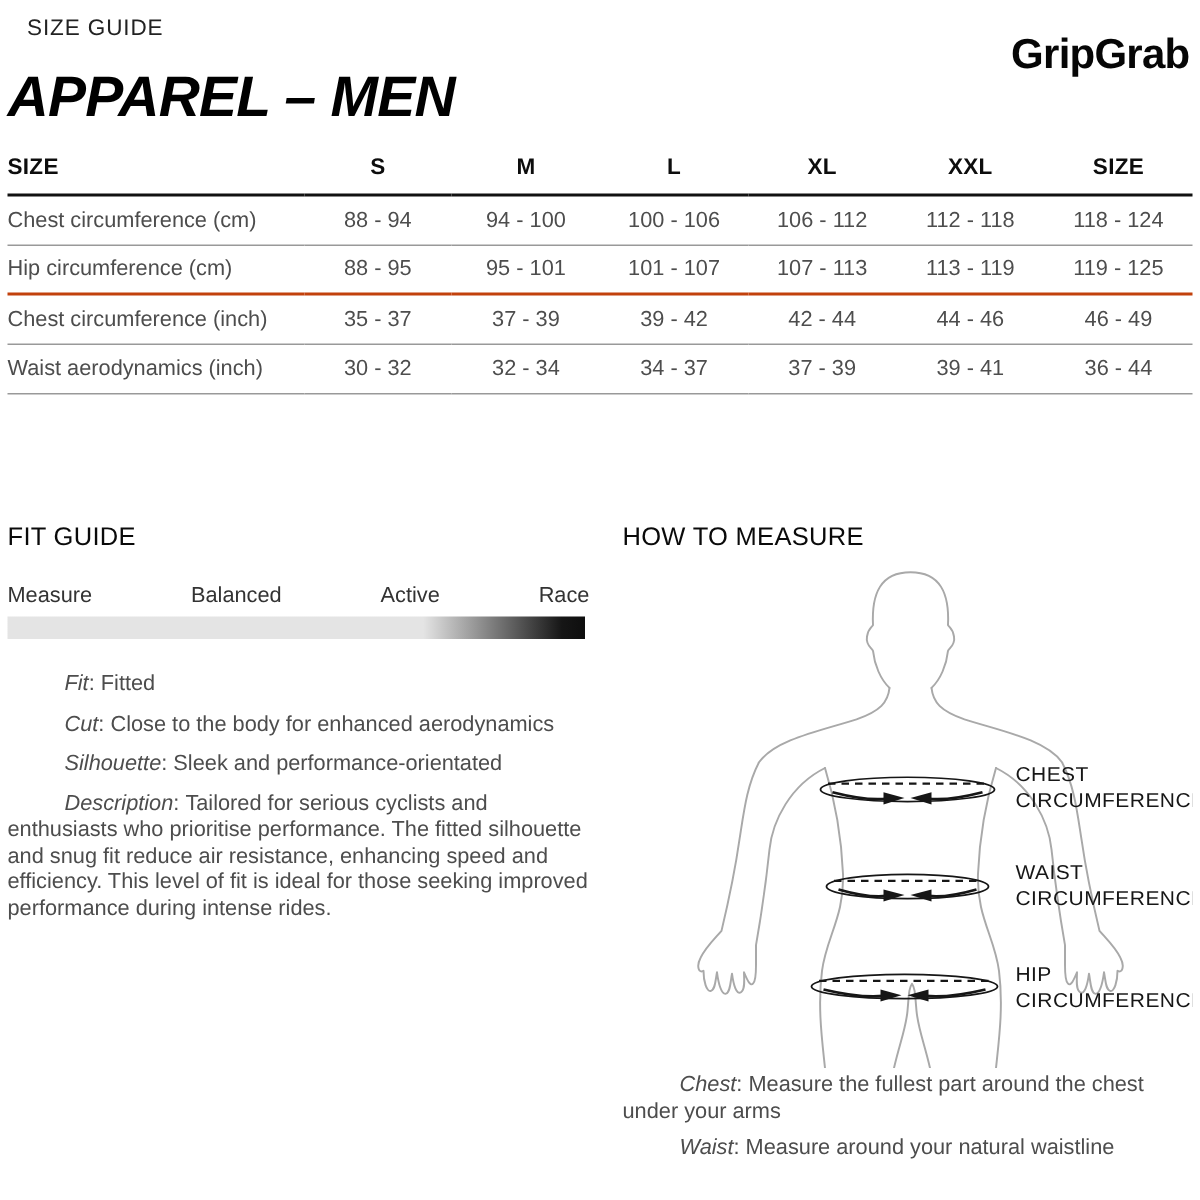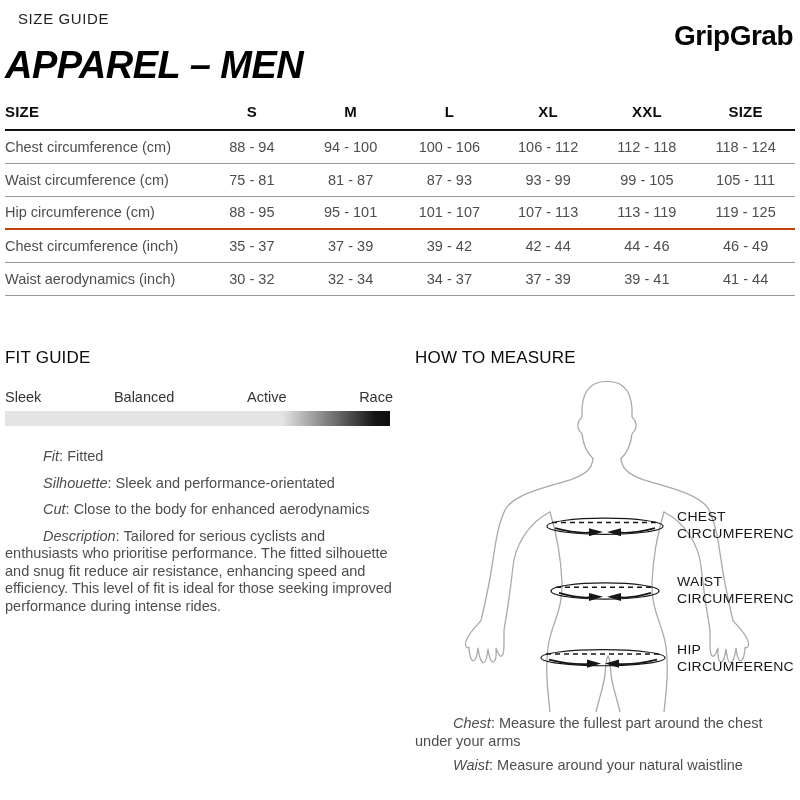--- a/index.html
+++ b/index.html
@@ -95,29 +95,20 @@
   <tbody>
     <tr class="thin">
       <td>Chest circumference (cm)</td>
       <td>88 - 94</td>
       <td>94 - 100</td>
       <td>100 - 106</td>
       <td>106 - 112</td>
       <td>112 - 118</td>
       <td>118 - 124</td>
     </tr>
-    <tr class="thin">
-      <td>Waist circumference (cm)</td>
-      <td>75 - 81</td>
-      <td>81 - 87</td>
-      <td>87 - 93</td>
-      <td>93 - 99</td>
-      <td>99 - 105</td>
-      <td>105 - 111</td>
-    </tr>
     <tr class="thick">
       <td>Hip circumference (cm)</td>
       <td>88 - 95</td>
       <td>95 - 101</td>
       <td>101 - 107</td>
       <td>107 - 113</td>
       <td>113 - 119</td>
       <td>119 - 125</td>
     </tr>
     <tr class="thin">
@@ -129,38 +120,38 @@
       <td>44 - 46</td>
       <td>46 - 49</td>
     </tr>
     <tr class="thin">
       <td>Waist aerodynamics (inch)</td>
       <td>30 - 32</td>
       <td>32 - 34</td>
       <td>34 - 37</td>
       <td>37 - 39</td>
       <td>39 - 41</td>
-      <td>41 - 44</td>
+      <td>36 - 44</td>
     </tr>
   </tbody>
 </table>
 
 <div class="fit-col">
   <h2 class="sec-heading">FIT GUIDE</h2>
   <div class="scale-labels">
-    <span>Sleek</span>
+    <span>Measure</span>
     <span>Balanced</span>
     <span>Active</span>
     <span>Race</span>
   </div>
   <div class="scale-bar"></div>
   <div class="attrs">
     <p><span class="attr-label">Fit</span><span>Fitted</span></p>
+    <p><span class="attr-label">Cut</span><span>Close to the body for enhanced aerodynamics</span></p>
     <p><span class="attr-label">Silhouette</span><span>Sleek and performance-orientated</span></p>
-    <p><span class="attr-label">Cut</span><span>Close to the body for enhanced aerodynamics</span></p>
     <p><span class="attr-label">Description</span><span>Tailored for serious cyclists and enthusiasts who prioritise performance. The fitted silhouette and snug fit reduce air resistance, enhancing speed and efficiency. This level of fit is ideal for those seeking improved performance during intense rides.</span></p>
   </div>
 </div>
 
 <h2 class="sec-heading measure-heading">HOW TO MEASURE</h2>
 
 <svg class="diagram" width="380" height="341" viewBox="0 0 380 358" preserveAspectRatio="none">
   <g fill="none" stroke="#a9a9a9" stroke-width="1.3" stroke-linecap="round" stroke-linejoin="round">
 
     <path d="M178,92 C172,86 168,76 167,66 C166,64 162,62 163,56 C164,50 166,50 167,48

